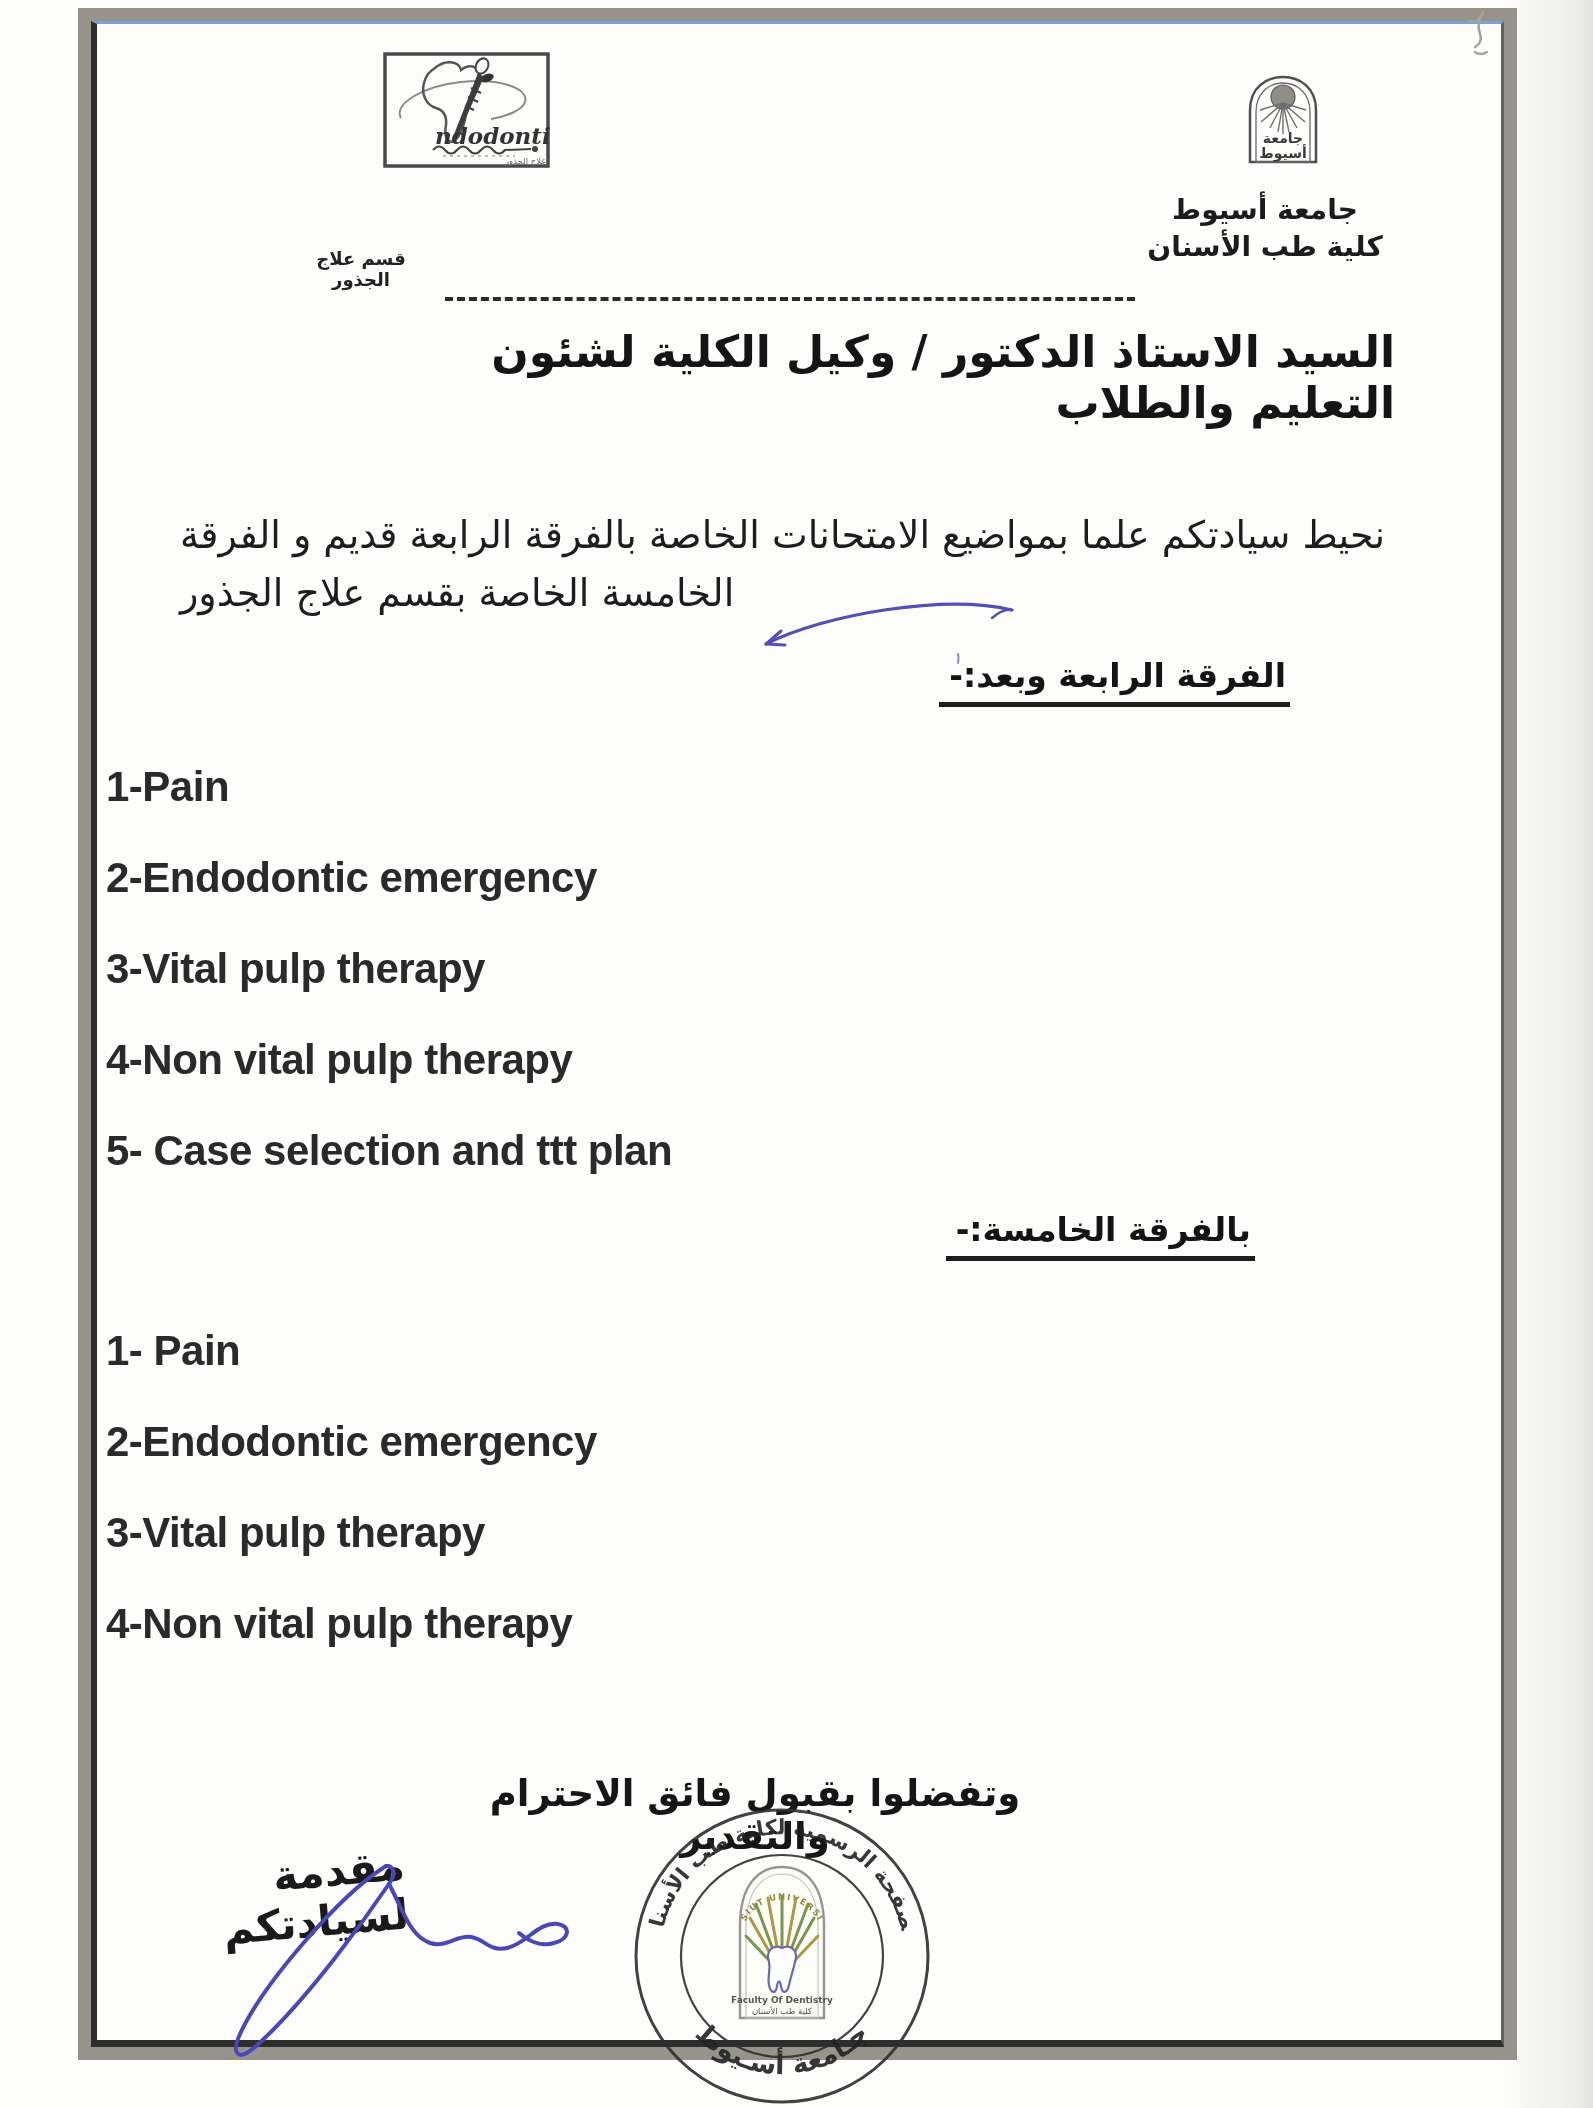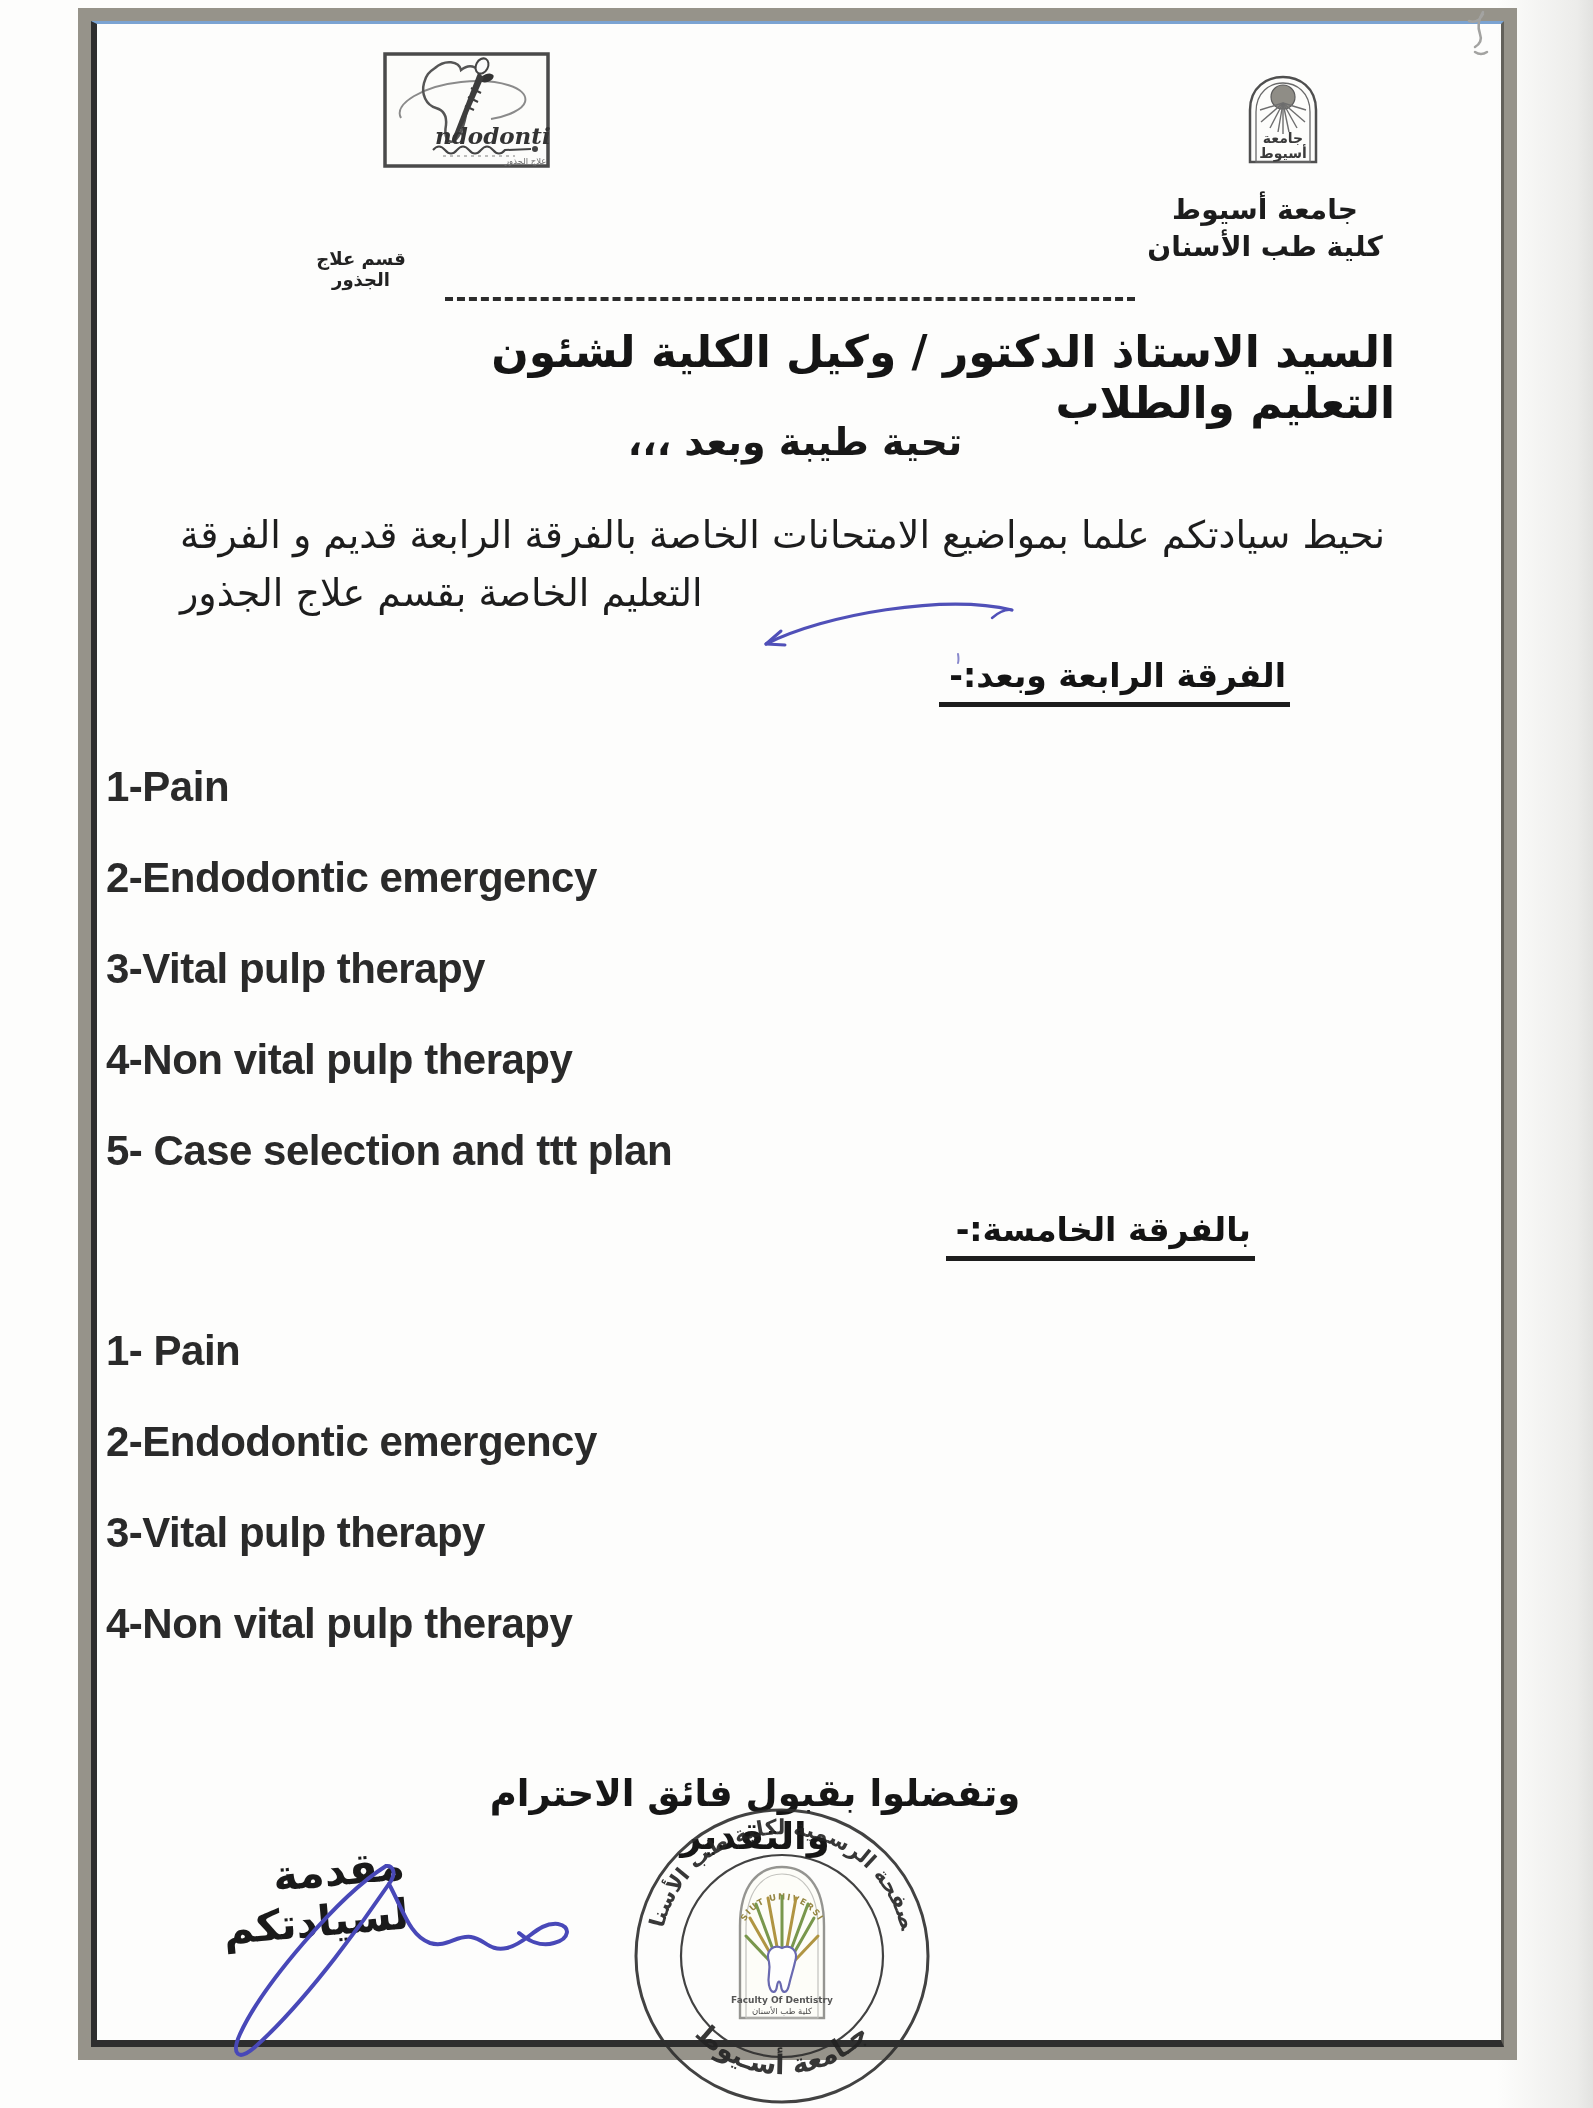--- a/index.html
+++ b/index.html
@@ -118,25 +118,24 @@
     <div>جامعة أسيوط</div>
     <div>كلية طب الأسنان</div>
   </div>
 
   <div class="abs ar dept-label">قسم علاج الجذور</div>
 
   <div class="abs dashed-line"></div>
 
   <div class="abs ar salutation">السيد الاستاذ الدكتور / وكيل الكلية لشئون التعليم والطلاب</div>
 
-  <div class="abs ar greeting">تحية طيبة وبعد ،،،</div>
 
   <div class="abs ar body-par">
     <div>نحيط سيادتكم علما بمواضيع الامتحانات الخاصة بالفرقة الرابعة قديم و الفرقة</div>
-    <div>التعليم الخاصة بقسم علاج الجذور</div>
+    <div>الخامسة الخاصة بقسم علاج الجذور</div>
   </div>
 
   <svg class="abs" style="left:740px;top:588px;" width="300" height="84" viewBox="0 0 300 84">
     <path d="M272,22 C205,6 85,26 26,56" fill="none" stroke="#5050b8" stroke-width="3.2" stroke-linecap="round"></path>
     <path d="M26,56 l15,-13 M26,56 l19,1" fill="none" stroke="#5050b8" stroke-width="3" stroke-linecap="round"></path>
     <path d="M252,30 c8,-7 14,-9 20,-8" fill="none" stroke="#5050b8" stroke-width="2.4" stroke-linecap="round"></path>
     <path d="M218,66 q1,6 0,9" fill="none" stroke="#8888cc" stroke-width="2" stroke-linecap="round"></path>
   </svg>
 
   <div class="abs ar sec-title sec-title-1">الفرقة الرابعة وبعد:-</div>

